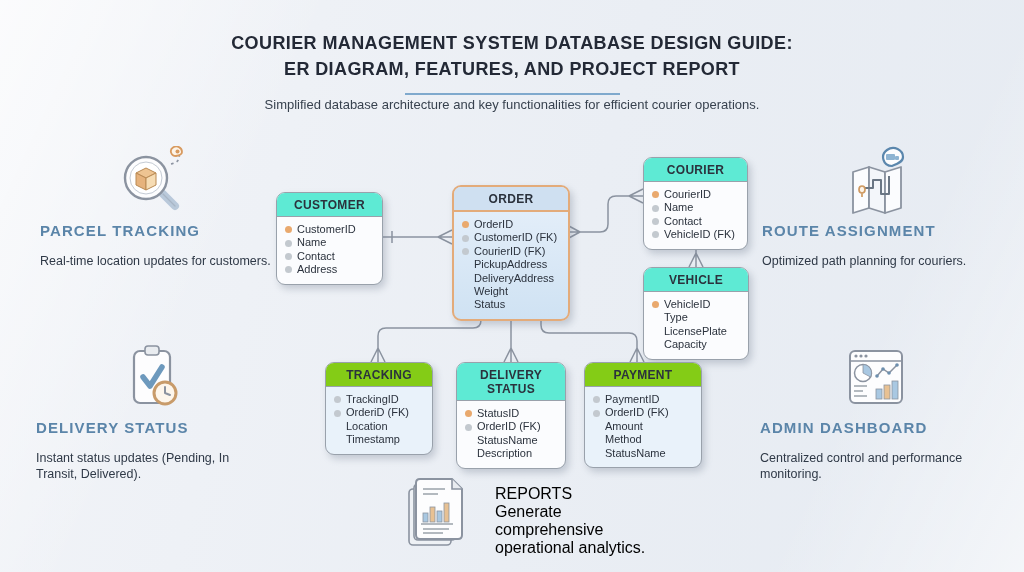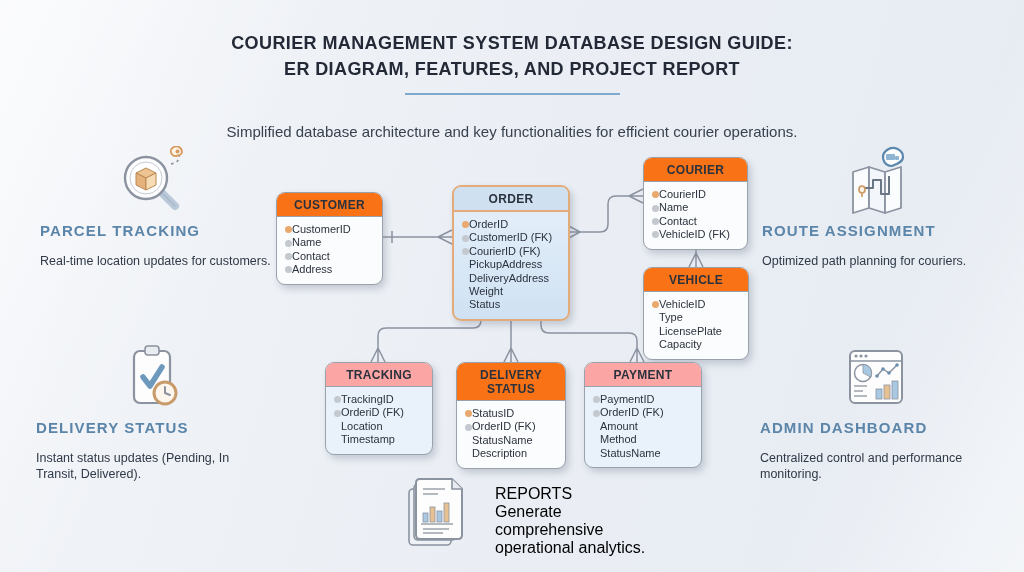--- a/index.html
+++ b/index.html
@@ -8,38 +8,38 @@
     position:relative; width:1024px; height:572px; overflow:hidden;
     background:
       linear-gradient(115deg, rgba(255,255,255,.7) 0%, rgba(255,255,255,0) 26%),
       linear-gradient(295deg, rgba(255,255,255,.55) 0%, rgba(255,255,255,0) 20%),
       linear-gradient(105deg, #f2f4f8 0%, #eaeef4 55%, #e6ebf2 100%);
   }
   
   .hdr { position:absolute; top:30px; left:0; width:100%; text-align:center; }
   .hdr .title { font-size:18px; font-weight:bold; letter-spacing:.4px; color:#232936; line-height:26px; }
   .hdr .divider { width:215px; height:2px; background:#7fa9cd; margin:11px auto 0; }
-  .hdr .subtitle { margin-top:28px; font-size:15px; color:#38424f; }
+  .hdr .subtitle { margin-top:2px; font-size:13px; color:#38424f; }
 
   
   .entity { position:absolute; border-radius:9px; border:1.6px solid #99a1ab;
             background:#fbfcfe; overflow:hidden;
             box-shadow:3px 4px 7px rgba(110,120,140,.32); z-index:2; }
   .entity .ent-title { text-align:center; font-weight:bold; font-size:12px;
             padding:5px 4px 4px; color:#2b323d; letter-spacing:.3px;
-            border-bottom:1.6px solid #99a1ab; background:#f97316; }
+            border-bottom:1.6px solid #99a1ab; background:#5eead4; }
   .entity .ent-body { padding:6px 6px 7px 8px; }
-  .field { display:flex; align-items:center; font-size:11px;
+  .field { display:flex; align-items:center; gap:5px; font-size:11px;
            line-height:13.4px; color:#2b323d; white-space:nowrap; }
   .dot { width:7px; height:7px; border-radius:50%; flex:0 0 7px; }
   .dot.orange { background:#e9a96e; }
   .dot.gray   { background:#c3c9cf; }
   .dot.none   { background:transparent; }
 
-  .entity.blue-head .ent-title { background:#fca5a5; }
+  .entity.blue-head .ent-title { background:#84cc16; }
   .entity.blue-body { background:#e9f2fa; }
   .entity.order { border:2.6px solid #e3ab7a;
                   background:linear-gradient(180deg,#e7f0fa 0%,#cfe2f3 100%); }
   .entity.order .ent-title { background:#cfe0f1; border-bottom:2px solid #e3ab7a; }
 
   #e-customer { left:276px; top:192px; width:107px; }
   #e-order    { left:452px; top:185px; width:118px; }
   #e-courier  { left:643px; top:157px; width:105px; }
   #e-vehicle  { left:643px; top:267px; width:106px; }
   #e-tracking { left:325px; top:362px; width:108px; }

